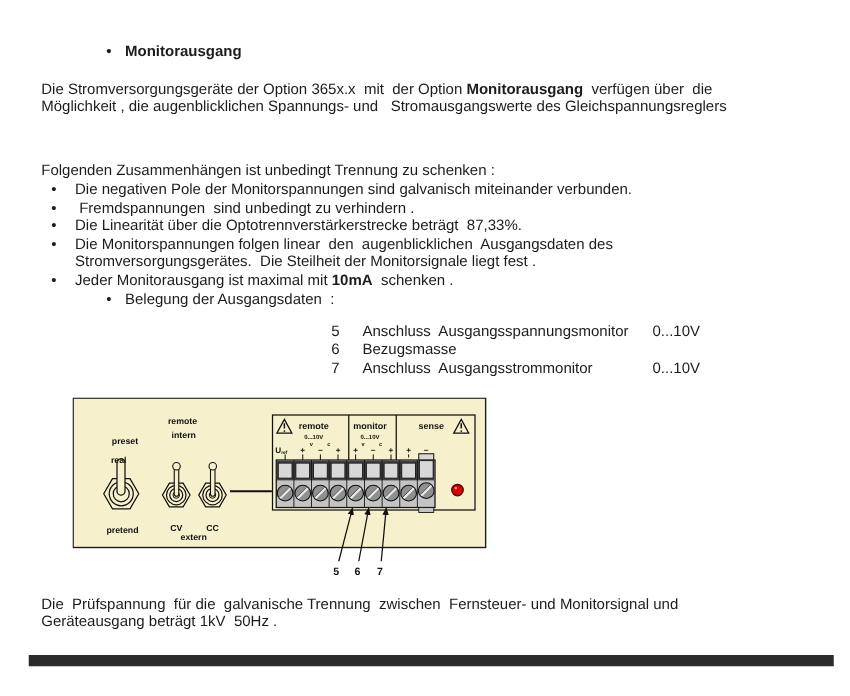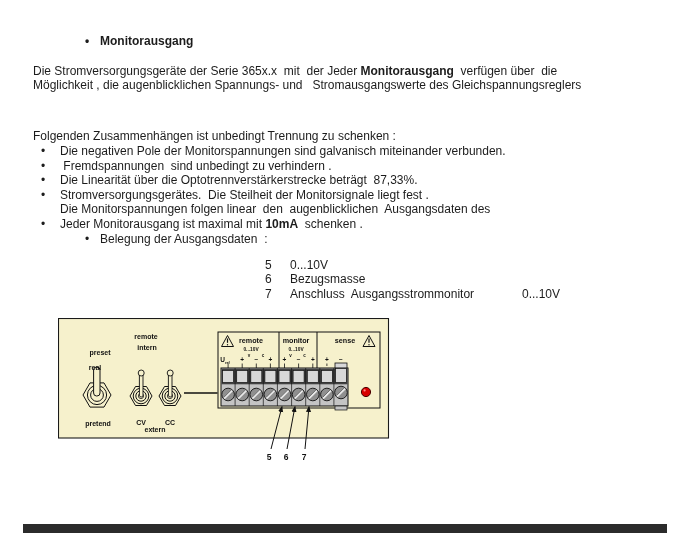--- a/index.html
+++ b/index.html
@@ -38,21 +38,21 @@
 </head>
 <body>
 
 <div class="page">
 
   <div class="abs title-row">
     <span class="dot">•</span><span>Monitorausgang</span>
   </div>
 
   <div class="abs intro txt">
-    <div class="pre"><span>Die Stromversorgungsgeräte der Serie 365x.x  mit  der Jeder </span><span class="b">Monitorausgang</span><span>  verfügen über  die</span></div>
+    <div class="pre"><span>Die Stromversorgungsgeräte der Option 365x.x  mit  der Option </span><span class="b">Monitorausgang</span><span>  verfügen über  die</span></div>
     <div class="pre">Möglichkeit , die augenblicklichen Spannungs- und   Stromausgangswerte des Gleichspannungsreglers</div>
   </div>
 
   <div class="abs note-head txt pre">Folgenden Zusammenhängen ist unbedingt Trennung zu schenken :</div>
 
   <div class="abs bullets">
     <div class="bi">
       <span class="bl">•</span>
       <span class="pre">Die negativen Pole der Monitorspannungen sind galvanisch miteinander verbunden.</span>
     </div>
@@ -60,37 +60,38 @@
       <span class="bl">•</span>
       <span class="pre"> Fremdspannungen  sind unbedingt zu verhindern .</span>
     </div>
     <div class="bi">
       <span class="bl">•</span>
       <span class="pre">Die Linearität über die Optotrennverstärkerstrecke beträgt  87,33%.</span>
     </div>
     <div class="bi">
       <span class="bl">•</span>
       <span>
+        <div class="pre">Die Monitorspannungen folgen linear  den  augenblicklichen  Ausgangsdaten des</div>
         <div class="pre">Stromversorgungsgerätes.  Die Steilheit der Monitorsignale liegt fest .</div>
-        <div class="pre">Die Monitorspannungen folgen linear  den  augenblicklichen  Ausgangsdaten des</div>
       </span>
     </div>
     <div class="bi">
       <span class="bl">•</span>
       <span class="pre"><span>Jeder Monitorausgang ist maximal mit </span><span class="b">10mA</span><span>  schenken .</span></span>
     </div>
     <div class="bi sub-bi">
       <span class="bl">•</span>
       <span class="pre b" style="font-weight:normal">Belegung der Ausgangsdaten  :</span>
     </div>
   </div>
 
   <div class="abs pins">
     <div class="pin-row">
       <span class="num">5</span>
+      <span class="lab pre">Anschluss  Ausgangsspannungsmonitor</span>
       <span class="val">0...10V</span>
     </div>
     <div class="pin-row">
       <span class="num">6</span>
       <span class="lab pre">Bezugsmasse</span>
       <span class="val"></span>
     </div>
     <div class="pin-row">
       <span class="num">7</span>
       <span class="lab pre">Anschluss  Ausgangsstrommonitor</span>
@@ -239,16 +240,20 @@
     <g stroke="#111" stroke-width="1">
       <line x1="213" y1="131" x2="224" y2="88.5" marker-end="url(#ah)"></line>
       <line x1="229" y1="131" x2="237" y2="88.5" marker-end="url(#ah)"></line>
       <line x1="247" y1="131" x2="251" y2="88.5" marker-end="url(#ah)"></line>
     </g>
     <text class="d-num" x="211" y="142" text-anchor="middle">5</text>
     <text class="d-num" x="228" y="142" text-anchor="middle">6</text>
     <text class="d-num" x="246" y="142" text-anchor="middle">7</text>
   </svg>
 
+  <div class="abs footer txt">
+    <div class="pre">Die  Prüfspannung  für die  galvanische Trennung  zwischen  Fernsteuer- und Monitorsignal und</div>
+    <div class="pre">Geräteausgang beträgt 1kV  50Hz .</div>
+  </div>
 
   <div class="abs bottom-bar"></div>
 
 </div>
 
 </body></html>

